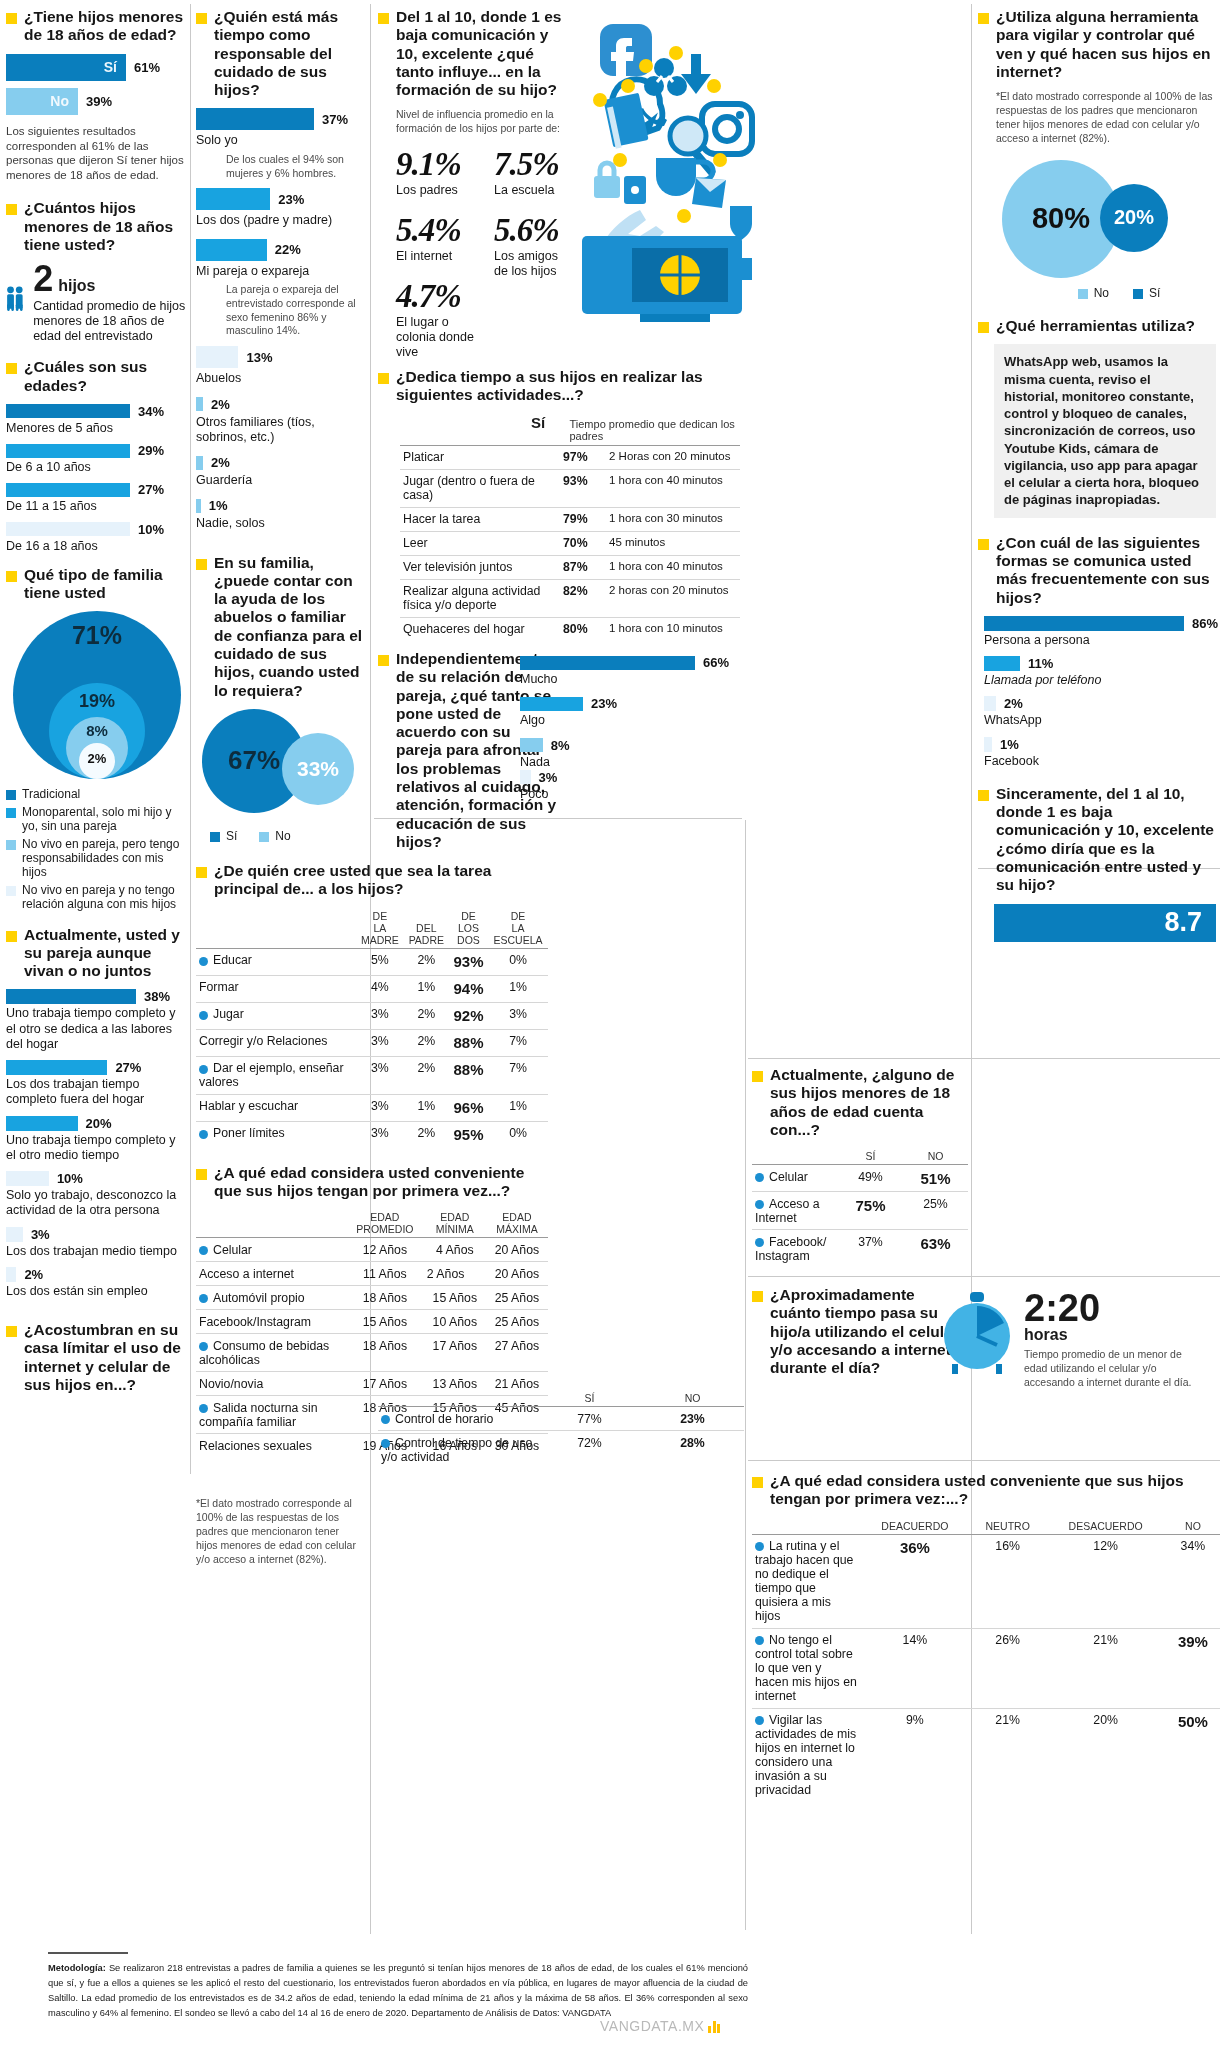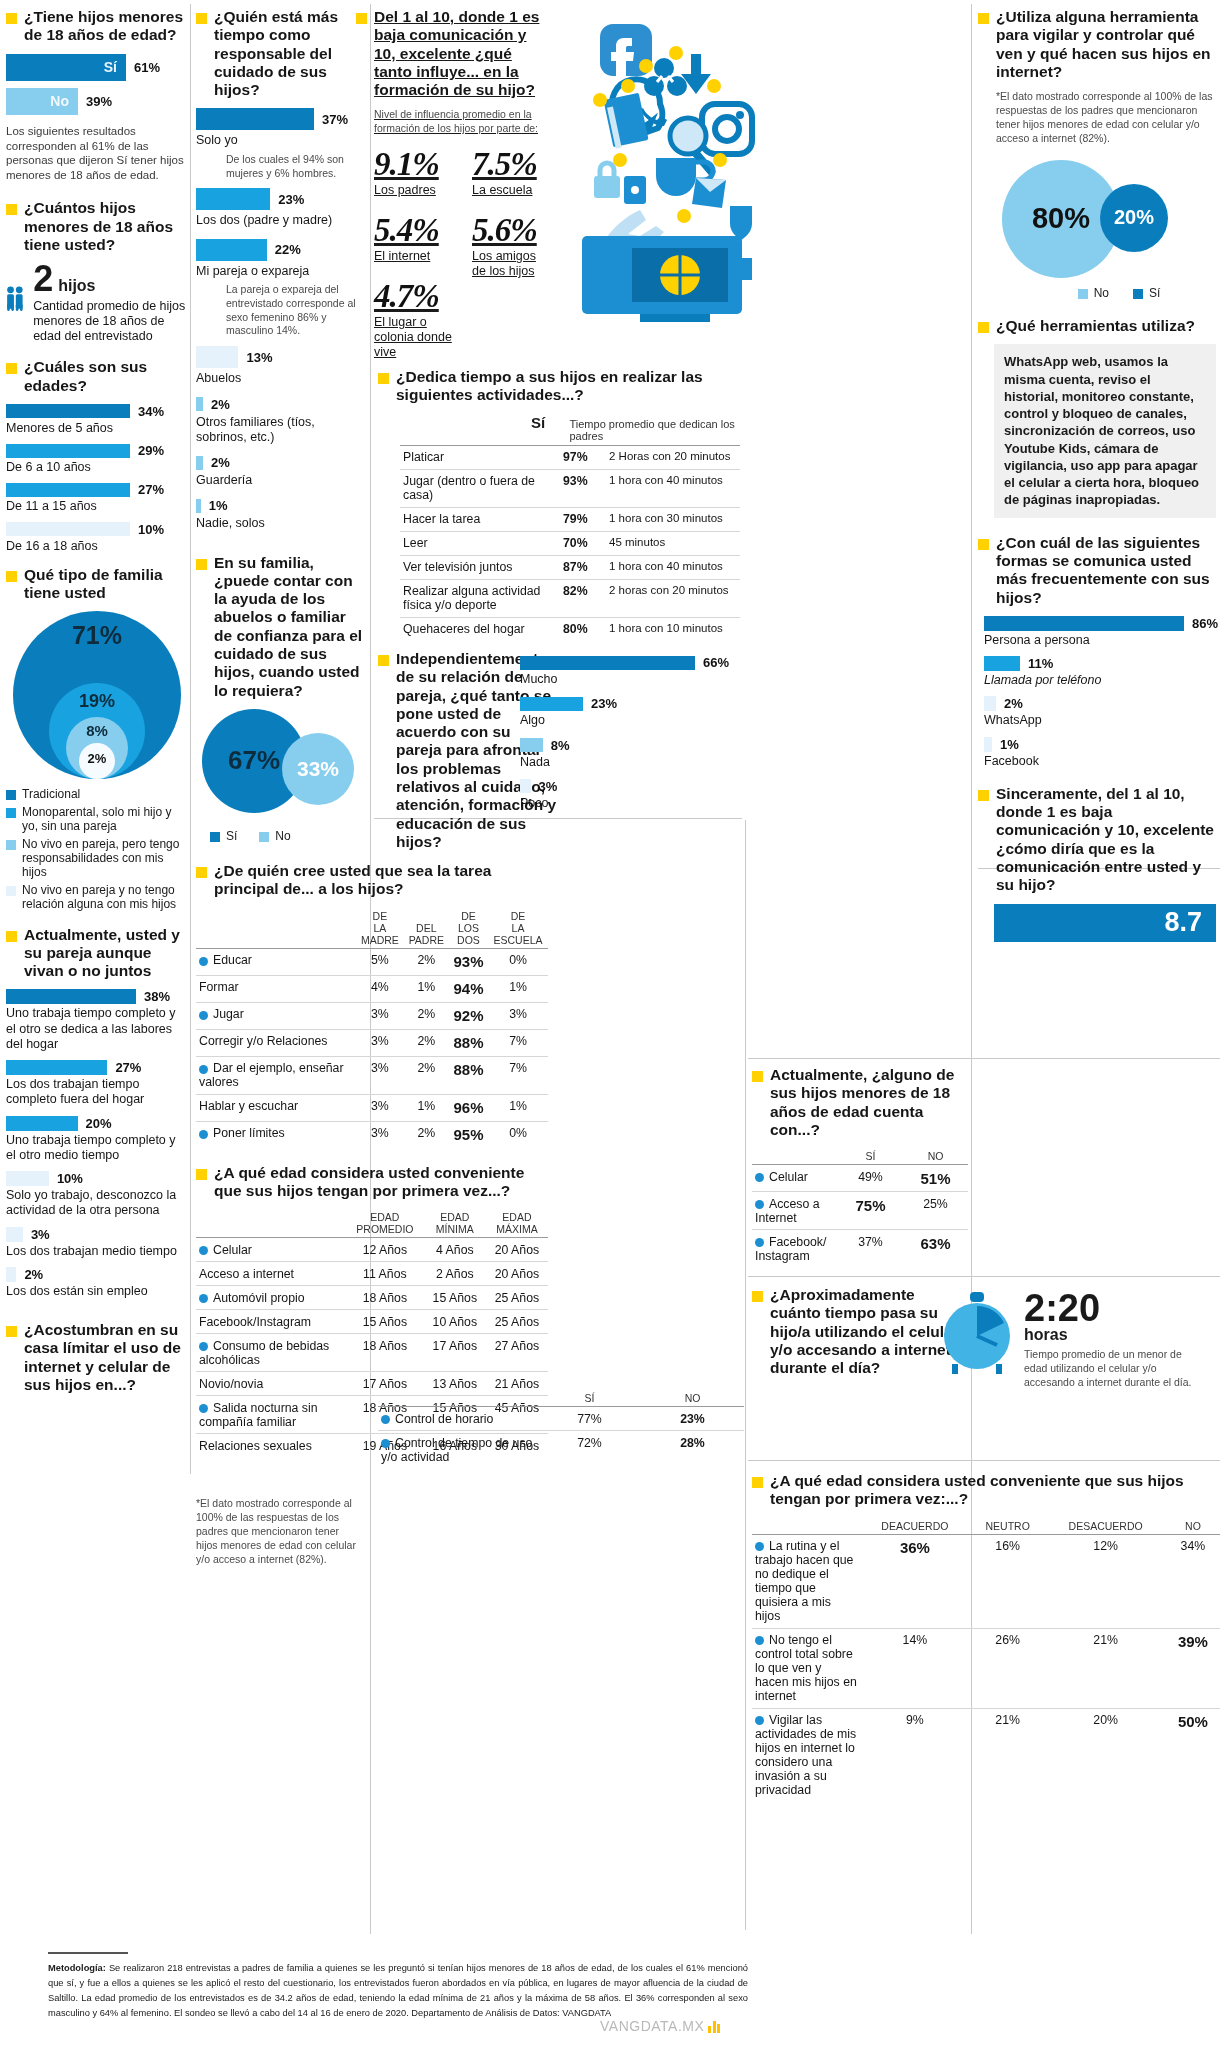--- a/index.html
+++ b/index.html
@@ -29,21 +29,21 @@
   .c-d1 { background:#0a7ebd; }  
   .c-d2 { background:#18a3e0; }  
   .c-d3 { background:#86cdee; }  
   .c-d5 { background:#e6f2fb; }  
 
   .col { position:absolute; }
 
   
   #col1 { left:6px;  top:8px;  width:182px; }
   #col2 { left:196px;top:8px;  width:170px; }
-  #col3 { left:356px;top:8px;  width:196px;text-decoration:underline; }
+  #col3 { left:378px;top:8px;  width:196px; }
   #illus{ left:580px;top:8px;  width:185px; }
   #col6 { left:978px;top:8px;  width:242px; }
 
   
   .circ { border-radius:50%; position:absolute; display:flex; justify-content:center; }
   .legend-row { display:flex; gap:6px; align-items:flex-start; margin-bottom:3px; }
   .legend-sw { width:10px;height:10px;flex:0 0 10px;margin-top:3px; }
   .legend-tx { font-size:12px; line-height:1.2; }
 
   
@@ -432,21 +432,21 @@
         <tbody>
           <tr>
             <td class="rule"><span class="dot"></span>Celular</td>
             <td class="rule" style="text-align:center;">12 Años</td>
             <td class="rule" style="text-align:center;">4 Años</td>
             <td class="rule" style="text-align:center;">20 Años</td>
           </tr>
           <tr>
             <td class="rule-lt">Acceso a internet</td>
             <td class="rule-lt" style="text-align:center;">11 Años</td>
-            <td class="rule-lt" style="text-align:center;">2 Años</td>
+            <td class="rule-lt" style="">2 Años</td>
             <td class="rule-lt" style="text-align:center;">20 Años</td>
           </tr>
           <tr>
             <td class="rule-lt"><span class="dot"></span>Automóvil propio</td>
             <td class="rule-lt" style="text-align:center;">18 Años</td>
             <td class="rule-lt" style="text-align:center;">15 Años</td>
             <td class="rule-lt" style="text-align:center;">25 Años</td>
           </tr>
           <tr>
             <td class="rule-lt">Facebook/Instagram</td>
@@ -579,21 +579,21 @@
           <div class="bar c-d2" style="width:63px;height:14px;"></div>
           <span class="pct">23%</span>
         </div>
         <div class="lbl" style="margin:2px 0 9px;">Algo</div>
       </div>
       <div>
         <div class="barrow">
           <div class="bar c-d3" style="width:22.75px;height:14px;"></div>
           <span class="pct">8%</span>
         </div>
-        <div class="lbl" style="margin:2px 0 9px;">Nada</div>
+        <div class="lbl" style="margin:2px 0 0;">Nada</div>
       </div>
       <div>
         <div class="barrow">
           <div class="bar c-d5" style="width:10.5px;height:14px;"></div>
           <span class="pct">3%</span>
         </div>
         <div class="lbl" style="margin:2px 0 9px;">Poco</div>
       </div>
     </div>
 

